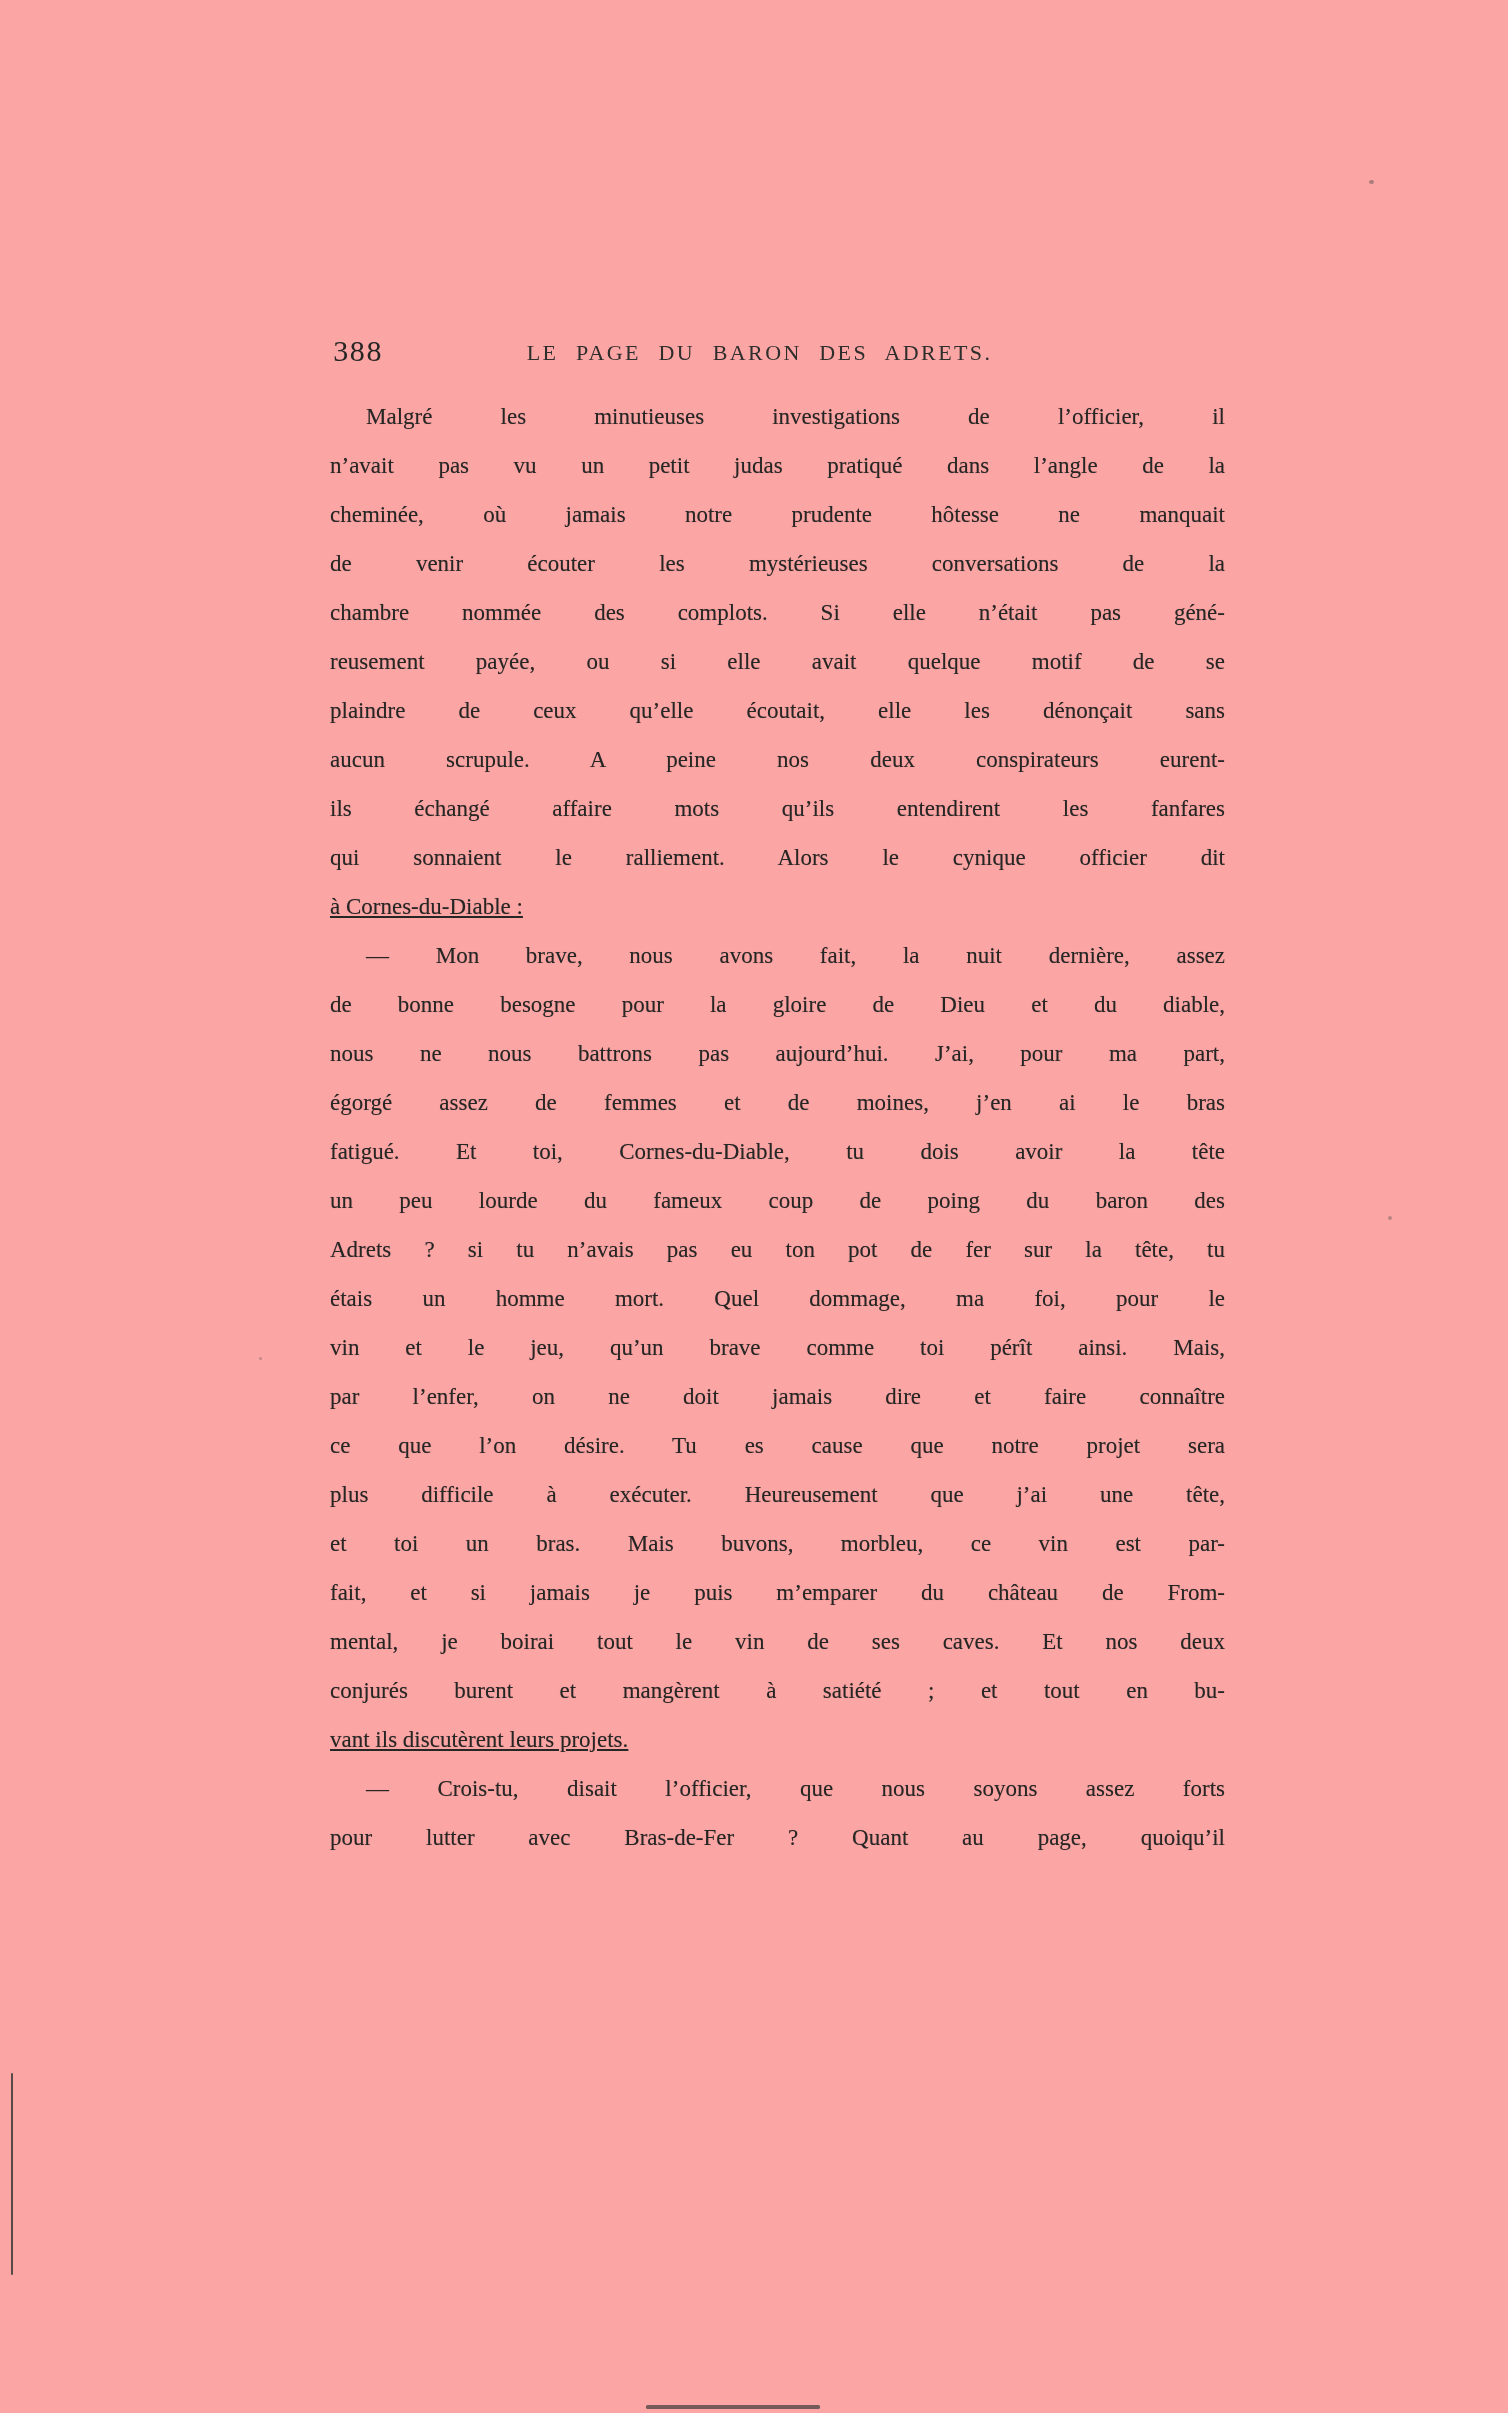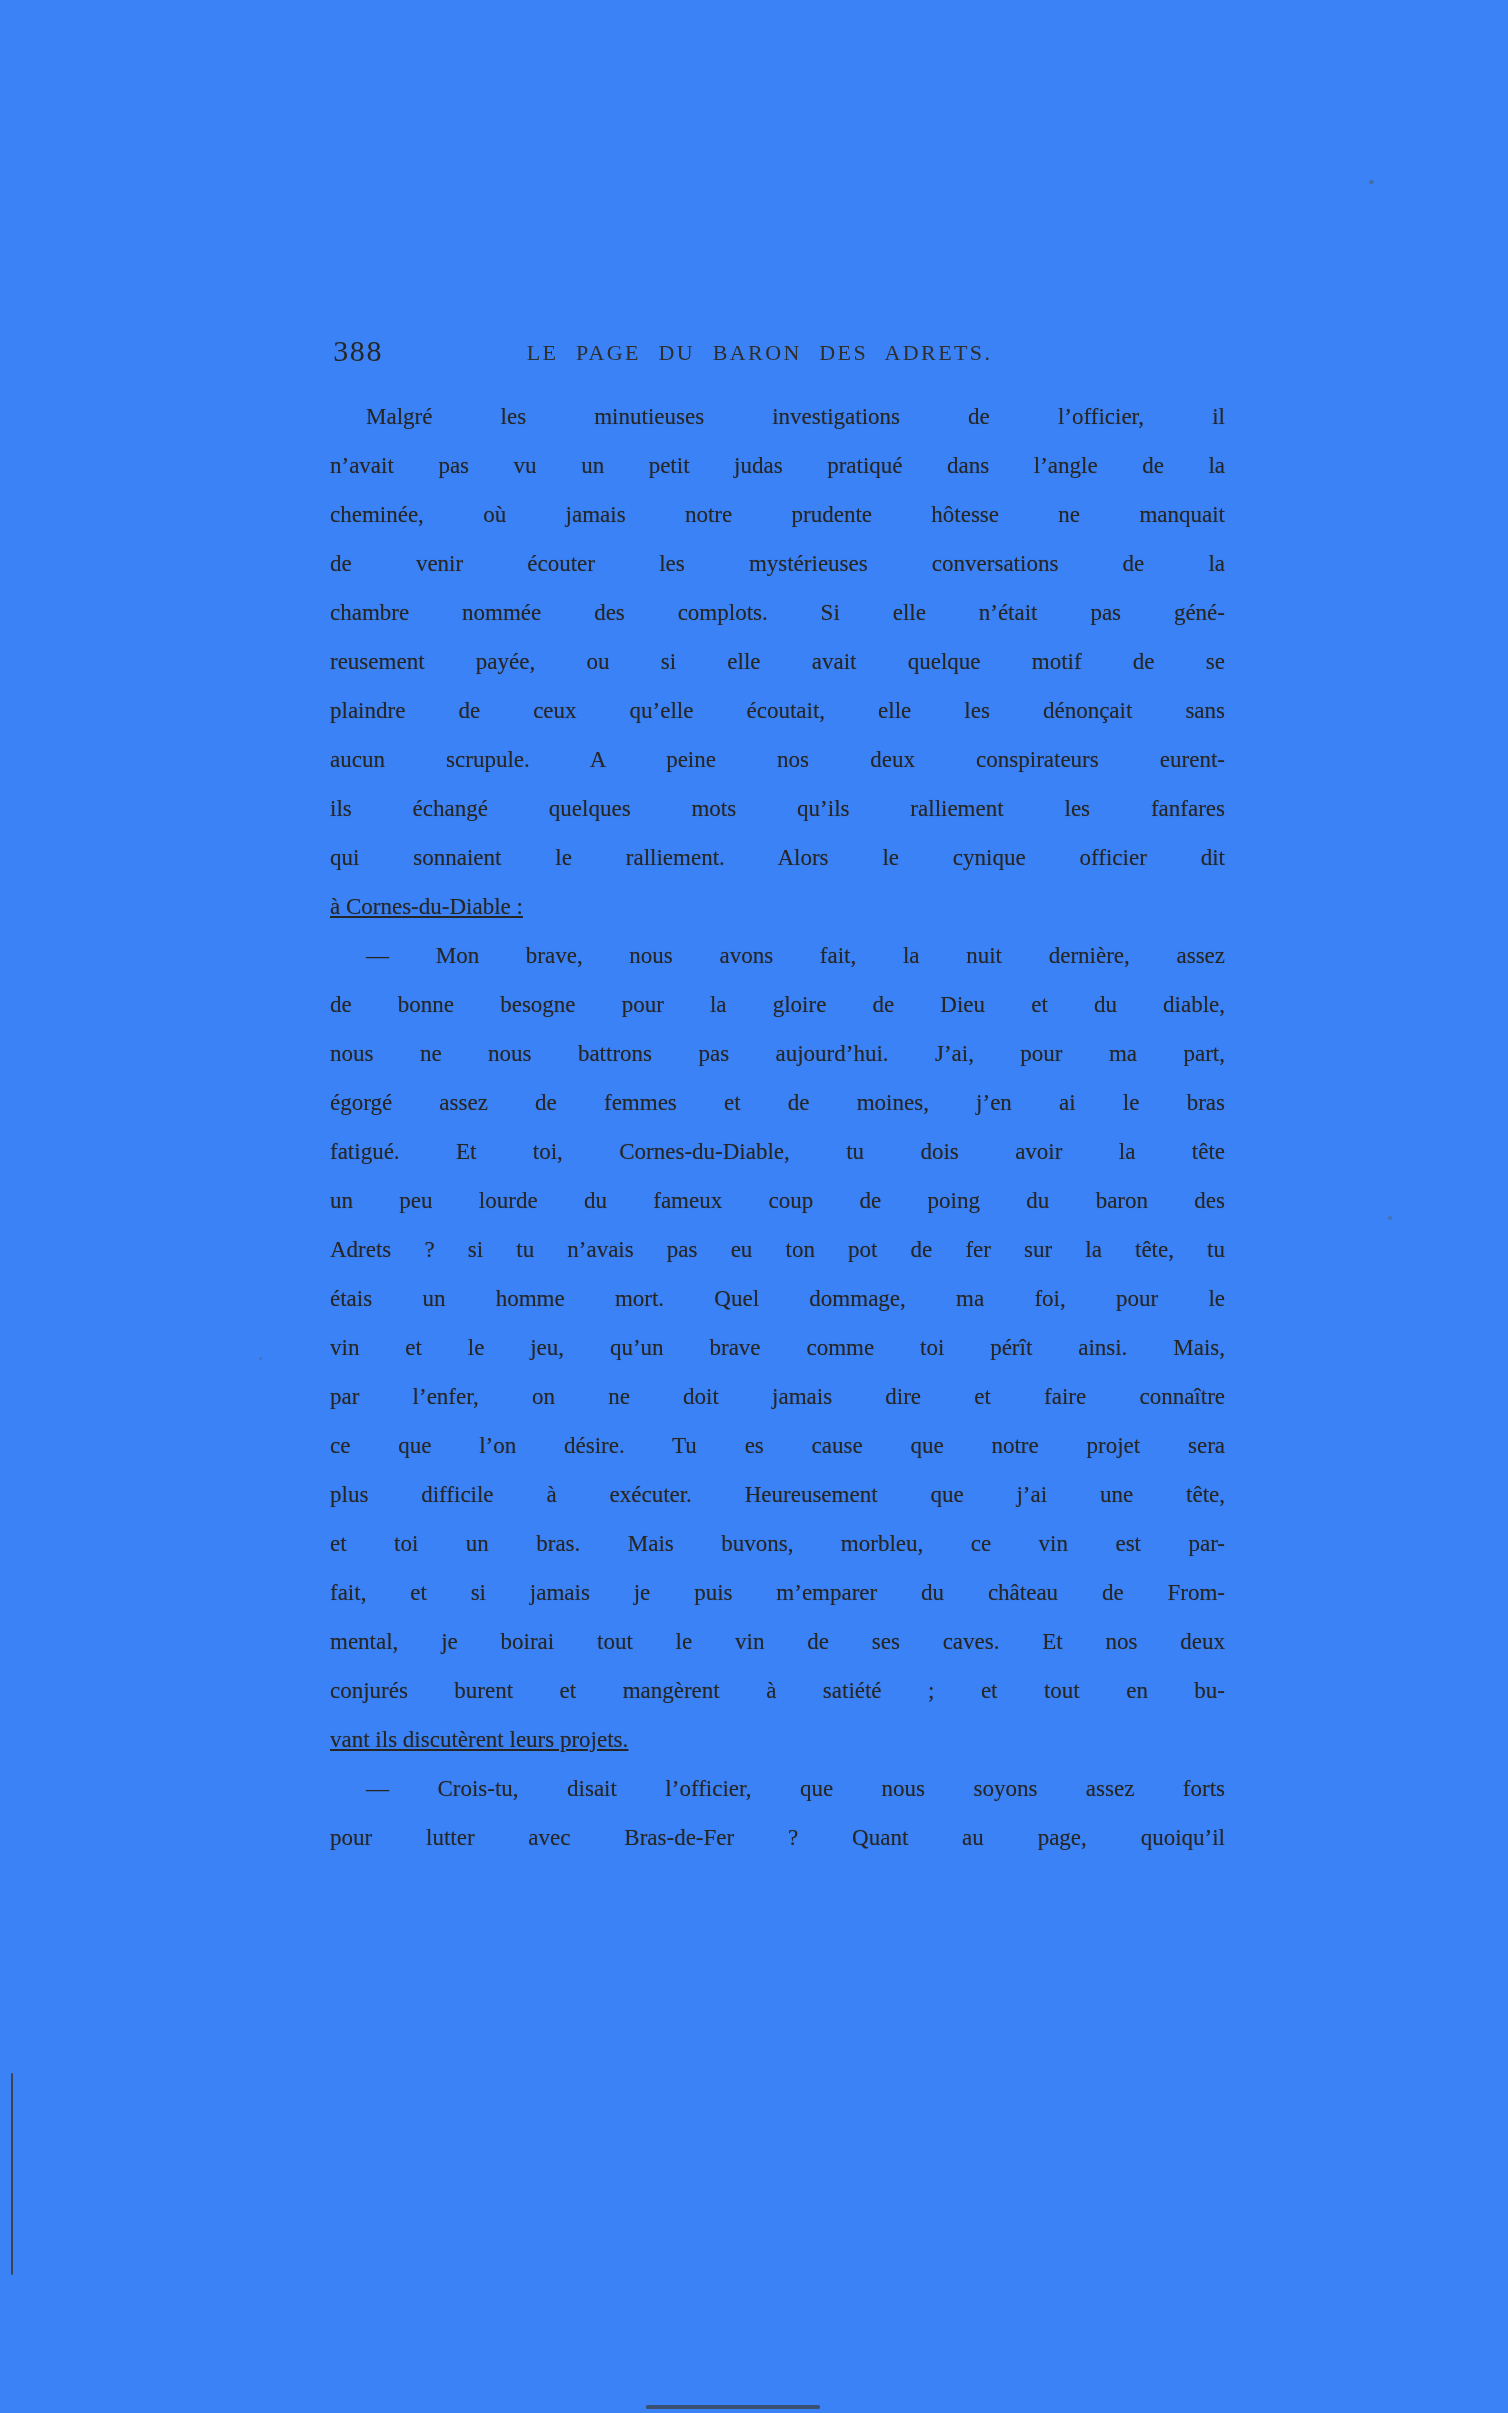--- a/index.html
+++ b/index.html
@@ -4,21 +4,21 @@
 <style>
   html, body {
     margin: 0;
     padding: 0;
     background: #e8e8e6;
   }
   .page {
     position: relative;
     width: 1509px;
     height: 2413px;
-    background: #3b82f6;
+    background: #fca5a5;
     overflow: hidden;
     font-family: "Liberation Serif", "DejaVu Serif", serif;
     color: #262624;
   }
   .text-block {
     position: absolute;
     left: 330px;
     top: 330px;
     width: 895px;
   }
@@ -113,21 +113,21 @@
     <div class="body-text">
         <div class="paragraph">
           <div class="line first">Malgré les minutieuses investigations de l’officier, il</div>
           <div class="line">n’avait pas vu un petit judas pratiqué dans l’angle de la</div>
           <div class="line">cheminée, où jamais notre prudente hôtesse ne manquait</div>
           <div class="line">de venir écouter les mystérieuses conversations de la</div>
           <div class="line">chambre nommée des complots. Si elle n’était pas géné-</div>
           <div class="line">reusement payée, ou si elle avait quelque motif de se</div>
           <div class="line">plaindre de ceux qu’elle écoutait, elle les dénonçait sans</div>
           <div class="line">aucun scrupule. A peine nos deux conspirateurs eurent-</div>
-          <div class="line">ils échangé quelques mots qu’ils ralliement les fanfares</div>
+          <div class="line">ils échangé affaire mots qu’ils entendirent les fanfares</div>
           <div class="line">qui sonnaient le ralliement. Alors le cynique officier dit</div>
           <div class="line last">à Cornes-du-Diable :</div>
         </div>
         <div class="paragraph">
           <div class="line first">— Mon brave, nous avons fait, la nuit dernière, assez</div>
           <div class="line">de bonne besogne pour la gloire de Dieu et du diable,</div>
           <div class="line">nous ne nous battrons pas aujourd’hui. J’ai, pour ma part,</div>
           <div class="line">égorgé assez de femmes et de moines, j’en ai le bras</div>
           <div class="line">fatigué. Et toi, Cornes-du-Diable, tu dois avoir la tête</div>
           <div class="line">un peu lourde du fameux coup de poing du baron des</div>

